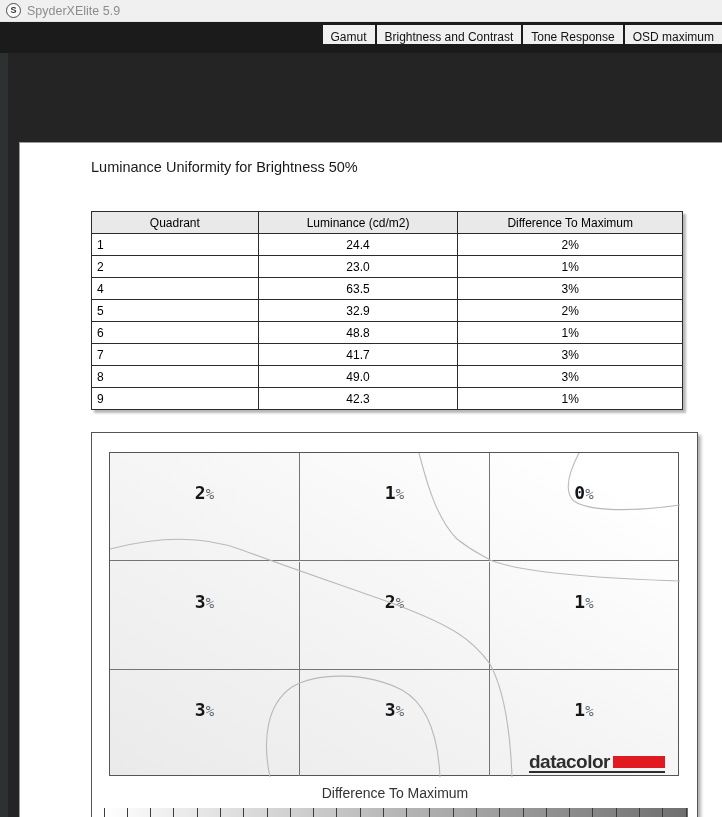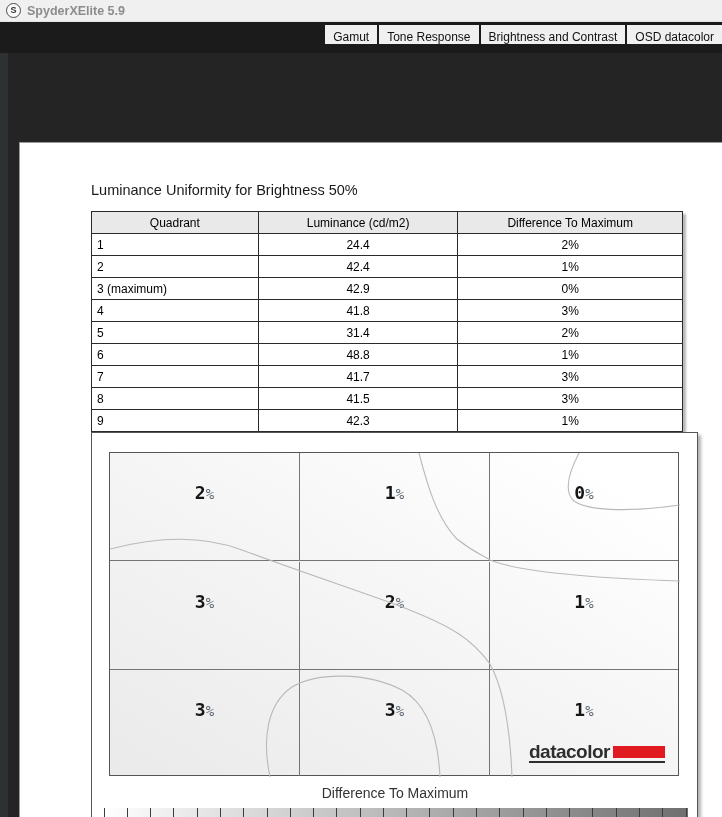--- a/index.html
+++ b/index.html
@@ -6,34 +6,34 @@
   html,body { width:722px; height:817px; overflow:hidden; }
   body { font-family:"Liberation Sans", sans-serif; background:#242424; position:relative; }
 
   
   .titlebar { position:absolute; left:0; top:0; width:722px; height:22px;
     background:#f0f0f0; border-bottom:1px solid #e3e3e3; }
   .app-icon { position:absolute; left:6px; top:3px; width:15px; height:15px;
     border:1.4px solid #4a4a4a; border-radius:50%; background:#fbfbfb;
     font-size:9px; font-weight:bold; color:#333; text-align:center; line-height:12px; }
   .win-title { position:absolute; left:27px; top:0; height:28px; line-height:22px;
-    font-size:12.5px; color:#8c8c8c;font-weight:bold; }
+    font-size:12.5px; color:#8c8c8c; }
 
   .tabband { position:absolute; left:0; top:22px; width:722px; height:31px; background:#1b1b1b; }
   .tabrow { position:absolute; right:0; top:3px; height:25px; display:flex; }
   .tab { height:19px; line-height:25px; margin-left:2px; padding:0 8px;
     background:#f0f0f0; color:#111; font-size:12px; white-space:nowrap; cursor:default; }
 
   .content-dark { position:absolute; left:0; top:53px; width:722px; height:764px; background:#242424; }
   .leftstrip { position:absolute; left:0; top:0; width:8px; height:764px; background:#2e3132; }
 
   
   .page { position:absolute; left:19px; top:89px; width:703px; height:728px;
     background:#ffffff; border-top:1px solid #9a9a9a; border-left:1px solid #9a9a9a; }
-  .page-title { position:absolute; left:71px; top:39px; font-size:14.5px; color:#1a1a1a; }
+  .page-title { position:absolute; left:71px; top:16px; font-size:14.5px; color:#1a1a1a; }
 
   
   table.lum { position:absolute; left:71px; top:68px; width:592px;
     border-collapse:collapse; box-shadow:3px 3px 2px rgba(0,0,0,0.28);
     font-size:12px; color:#000; background:#fff; }
   table.lum th, table.lum td { border:1px solid #2b2b2b; height:22px; padding:0; text-align:center; font-weight:normal; }
   table.lum th { background:#e9e9e9; }
   table.lum td.qcol { text-align:left; padding-left:5px; }
   .col-q { width:167px; } .col-l { width:200px; } .col-d { width:225px; }
 
@@ -48,21 +48,21 @@
     padding-top:31px; border-right:1px solid #757575; border-bottom:1px solid #757575; }
   .cell.lastcol { width:188px; border-right:none; }
   .cell.lastrow { height:106px; border-bottom:none; }
   .cell-label { font-family:"DejaVu Sans Mono", monospace; line-height:1; white-space:nowrap; }
   .cell-label .digit { font-size:18px; font-weight:bold; color:#151515; }
   .cell-label .pct { font-size:14px; font-weight:normal; color:#5c6673; }
   svg.contours { position:absolute; left:0; top:0; width:570px; height:324px; pointer-events:none; }
   svg.contours path { fill:none; stroke:#b9b9b9; stroke-width:1.1; }
 
   
-  .logo { position:absolute; right:13px; top:290px; border-bottom:2px solid #2e2e2e;
+  .logo { position:absolute; right:13px; top:300px; border-bottom:2px solid #2e2e2e;
     padding-bottom:1px; display:flex; align-items:center; }
   .logo .word { font-size:19px; font-weight:bold; letter-spacing:-0.5px; color:#2e2e2e; line-height:17px; }
   .logo .redbar { display:inline-block; width:52px; height:12px; margin-left:3px; }
 
   
   .scale-caption { position:absolute; left:10px; top:352px; width:586px;
     text-align:center; font-size:14px; color:#333; }
   .bar { position:absolute; left:10px; top:375px; width:586px; height:17px;
     background:linear-gradient(to right, #ffffff, #6f6f6f); }
   .tick { position:absolute; top:0; width:1px; height:17px; background:#3c3c3c; }
@@ -71,23 +71,23 @@
 <body>
 
 <div class="titlebar">
   <div class="app-icon">S</div>
   <div class="win-title">SpyderXElite 5.9</div>
 </div>
 
 <div class="tabband">
   <div class="tabrow">
       <div class="tab">Gamut</div>
+      <div class="tab">Brightness and Contrast</div>
       <div class="tab">Tone Response</div>
-      <div class="tab">Brightness and Contrast</div>
-      <div class="tab">OSD datacolor</div>
+      <div class="tab">OSD maximum</div>
     </div>
 </div>
 
 <div class="content-dark">
   <div class="leftstrip"></div>
 
   <div class="page">
     <div class="page-title">Luminance Uniformity for Brightness 50%</div>
 
     <table class="lum">
@@ -104,51 +104,46 @@
           </tr>
         </thead>
       <tbody>
           <tr>
             <td class="qcol">1</td>
             <td>24.4</td>
             <td>2%</td>
           </tr>
           <tr>
             <td class="qcol">2</td>
-            <td>42.4</td>
+            <td>23.0</td>
             <td>1%</td>
           </tr>
           <tr>
-            <td class="qcol">3 (maximum)</td>
-            <td>42.9</td>
-            <td>0%</td>
-          </tr>
-          <tr>
             <td class="qcol">4</td>
-            <td>41.8</td>
+            <td>63.5</td>
             <td>3%</td>
           </tr>
           <tr>
             <td class="qcol">5</td>
-            <td>31.4</td>
+            <td>32.9</td>
             <td>2%</td>
           </tr>
           <tr>
             <td class="qcol">6</td>
             <td>48.8</td>
             <td>1%</td>
           </tr>
           <tr>
             <td class="qcol">7</td>
             <td>41.7</td>
             <td>3%</td>
           </tr>
           <tr>
             <td class="qcol">8</td>
-            <td>41.5</td>
+            <td>49.0</td>
             <td>3%</td>
           </tr>
           <tr>
             <td class="qcol">9</td>
             <td>42.3</td>
             <td>1%</td>
           </tr>
         </tbody>
     </table>
 

